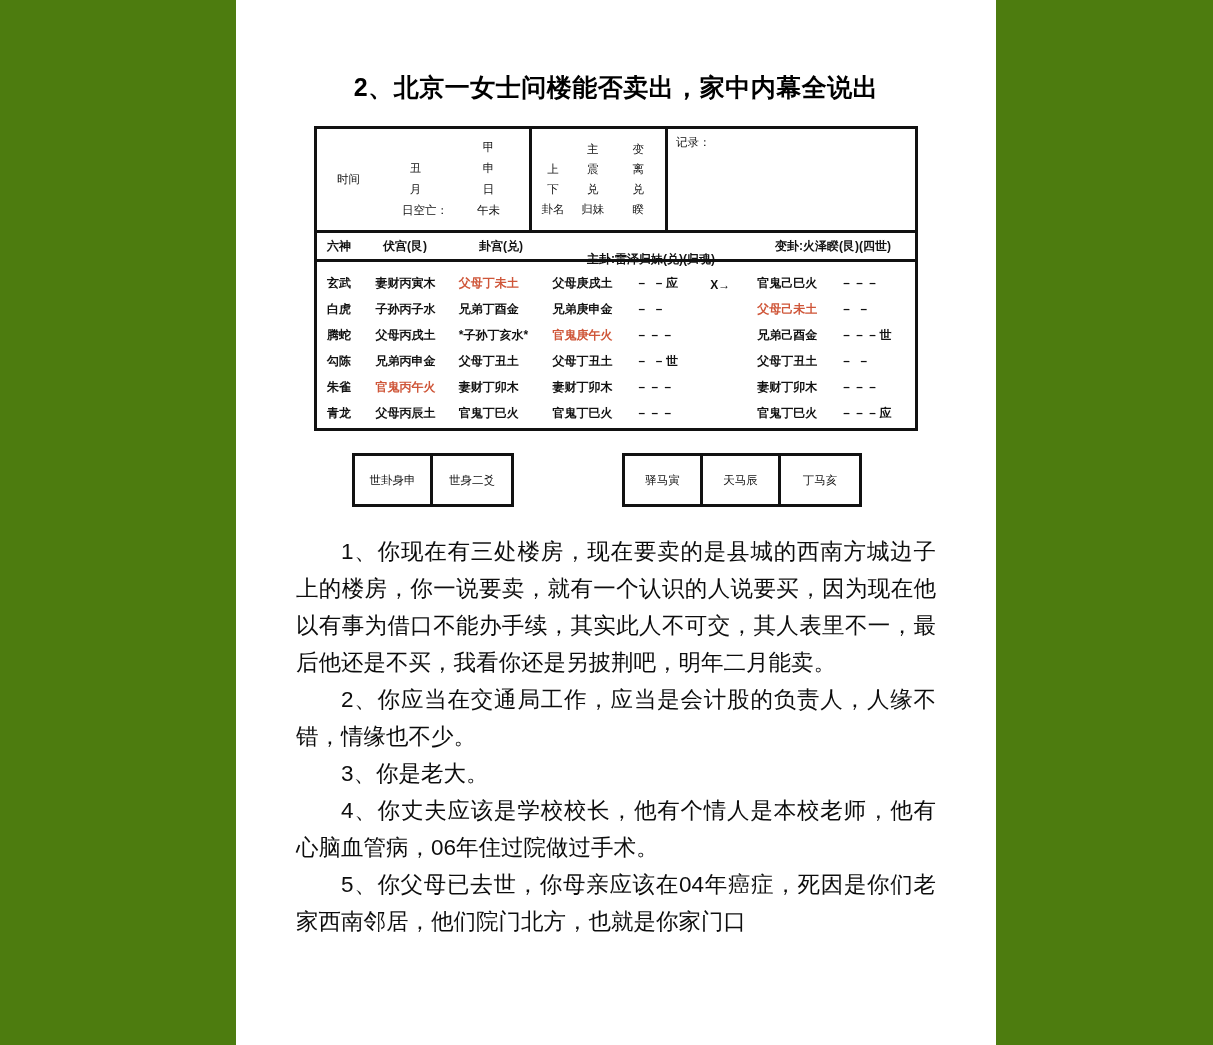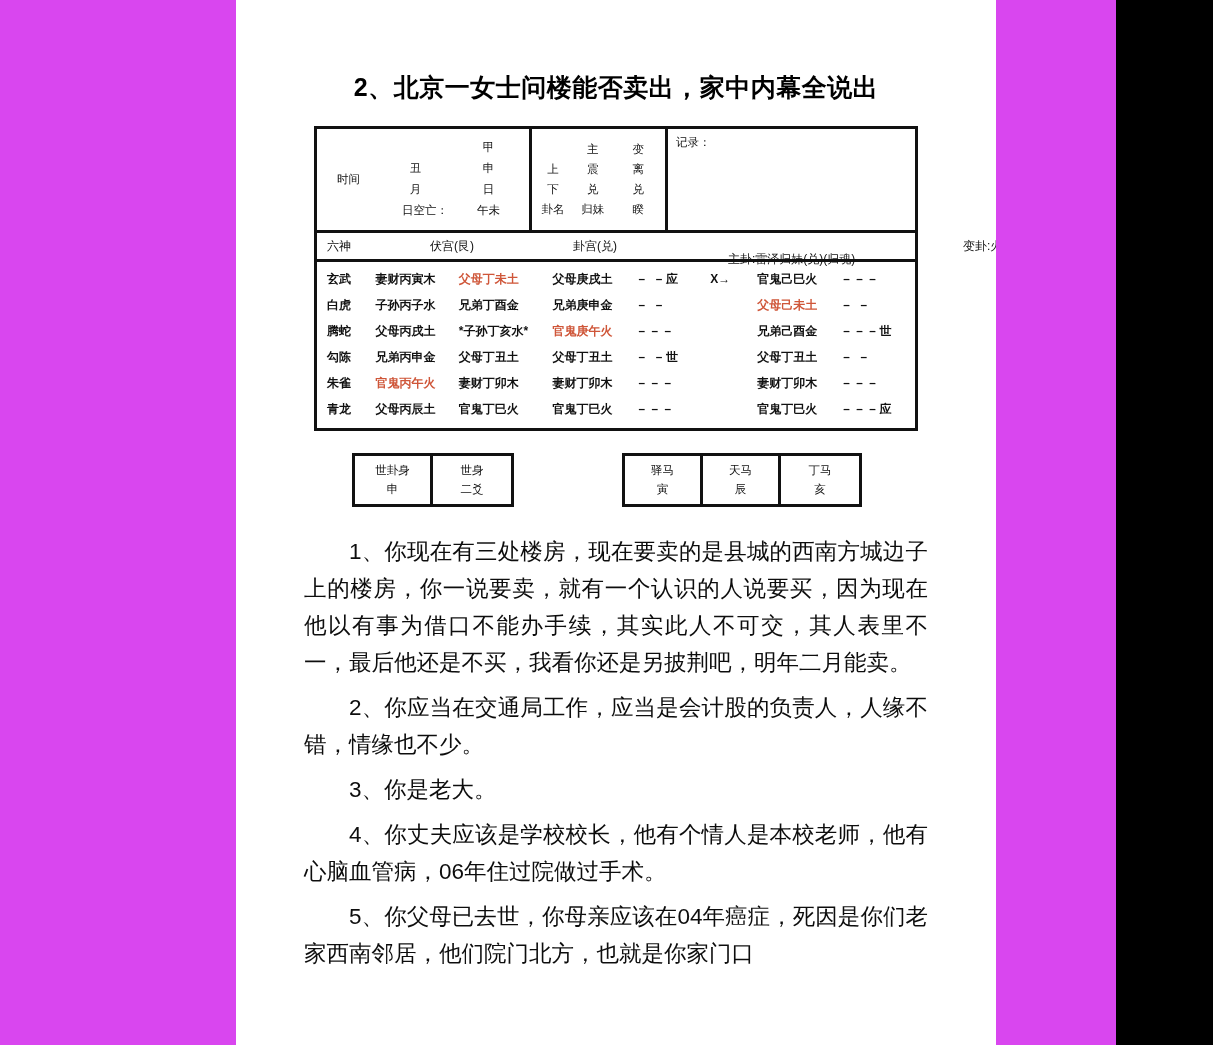--- a/index.html
+++ b/index.html
@@ -8,23 +8,23 @@
     background: #000000;
   }
   body {
     width: 1213px;
     height: 1045px;
     overflow: hidden;
     font-family: "Liberation Sans", "DejaVu Sans", sans-serif;
   }
   #stage {
     position: relative;
-    width: 1116px;
+    width: 1213px;
     height: 1045px;
-    background: #d946ef;
+    background: #4d7c0f;
   }
   
   #page {
     position: absolute;
     left: 236px;
     top: 0;
     width: 760px;
     height: 1045px;
     background: #ffffff;
     overflow: hidden;
@@ -115,37 +115,36 @@
     color: #111;
   }
 
   
   .col-head {
     display: flex;
     align-items: center;
     height: 29px;
     border-bottom: 3px solid #111111;
     font-size: 12px;
-    font-weight: normal;
-    color: #111;
-    box-sizing: border-box;
-    gap: 47px;
+    font-weight: bold;
+    color: #111;
+    box-sizing: border-box;
   }
   .col-head .ch { flex: 0 0 auto; }
   .ch-liushen { width: 66px; padding-left: 10px; box-sizing: border-box; }
   .ch-fugong  { width: 96px; }
   .ch-guagong { width: 108px; }
   .ch-zhugua  { width: 180px; margin-top: 27px; }
   .ch-biangua { flex: 1; text-align: center; padding-right: 18px; box-sizing: border-box; margin-left: 8px; }
 
   
   .rows { padding: 4px 0 6px 0; }
   .grow {
     display: flex;
-    align-items: center;
+    align-items: flex-end;
     height: 26px;
     font-size: 12px;
     color: #111;
     font-weight: bold;
   }
   .c-liushen { width: 66px; padding-left: 10px; box-sizing: border-box; }
   .c-fugong  { width: 96px; }
   .c-guagong { width: 108px; }
   .c-zhugua  { width: 96px; }
   .c-zyao    { width: 86px; letter-spacing: 1px; }
@@ -170,42 +169,42 @@
     box-sizing: border-box;
     height: 54px;
   }
   .sbox-group.left  { left: 38px; }
   .sbox-group.right { left: 308px; }
   .sbox {
     width: 78px;
     box-sizing: border-box;
     border-right: 3px solid #111111;
     display: flex;
-    flex-direction: column;
+    flex-direction: row;
     justify-content: center;
     align-items: center;
     font-size: 11.5px;
     color: #111;
     line-height: 19px;
     text-align: right;
   }
   .sbox:last-child { border-right: none; }
 
   
   .body-text {
     margin: 26px auto 0 auto;
     width: 640px;
     font-size: 22.5px;
     line-height: 37px;
     color: #0d0d0d;
     text-align: justify;
     letter-spacing: 0px;
   }
   .body-text p {
-    margin: 8px;
+    margin: 0;
     text-indent: 2em;
   }
 </style>
 </head>
 <body>
 
 <div id="stage">
 
   <div id="page">
 

